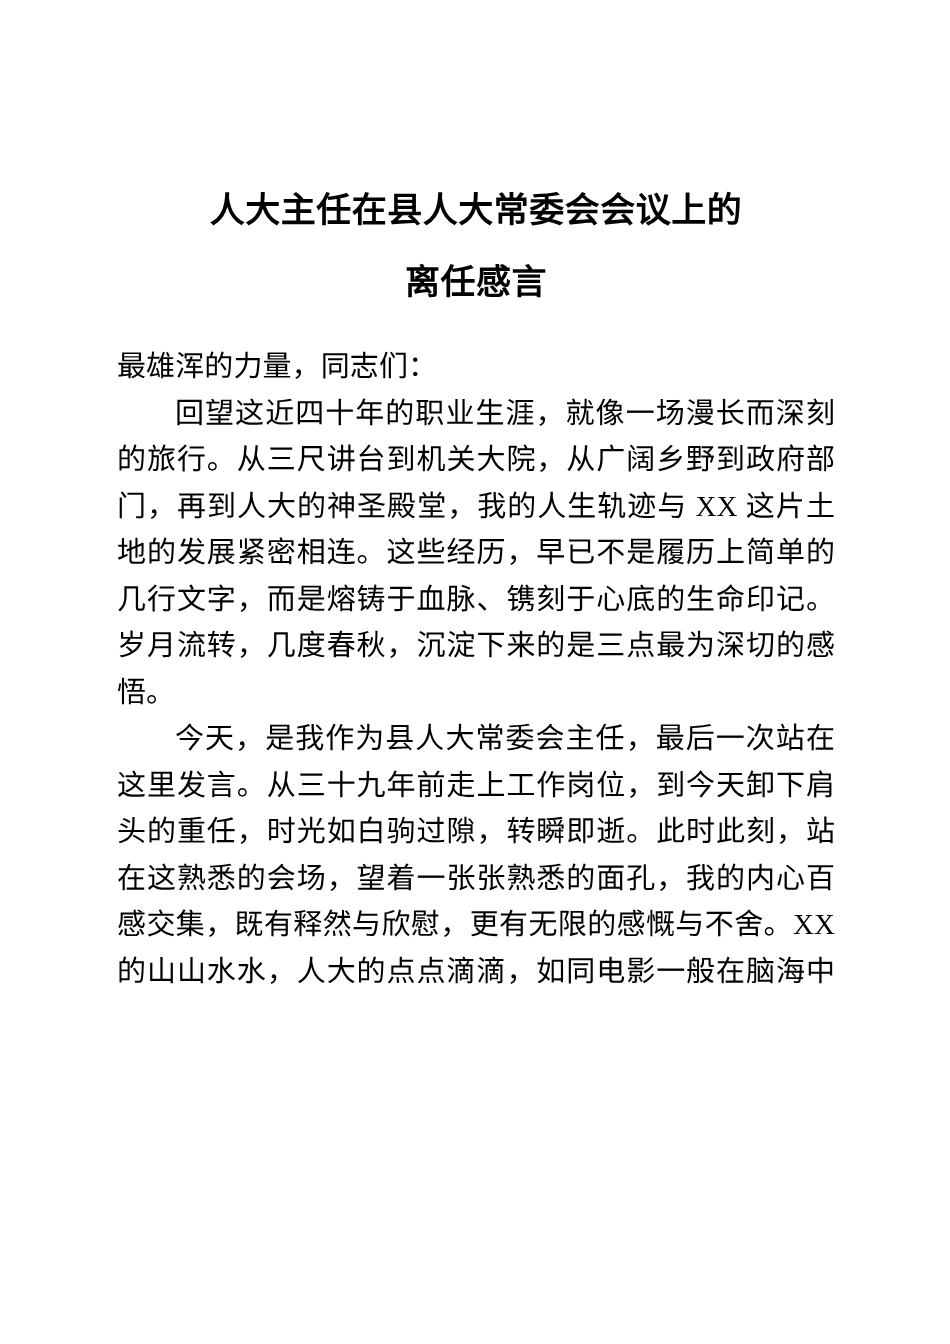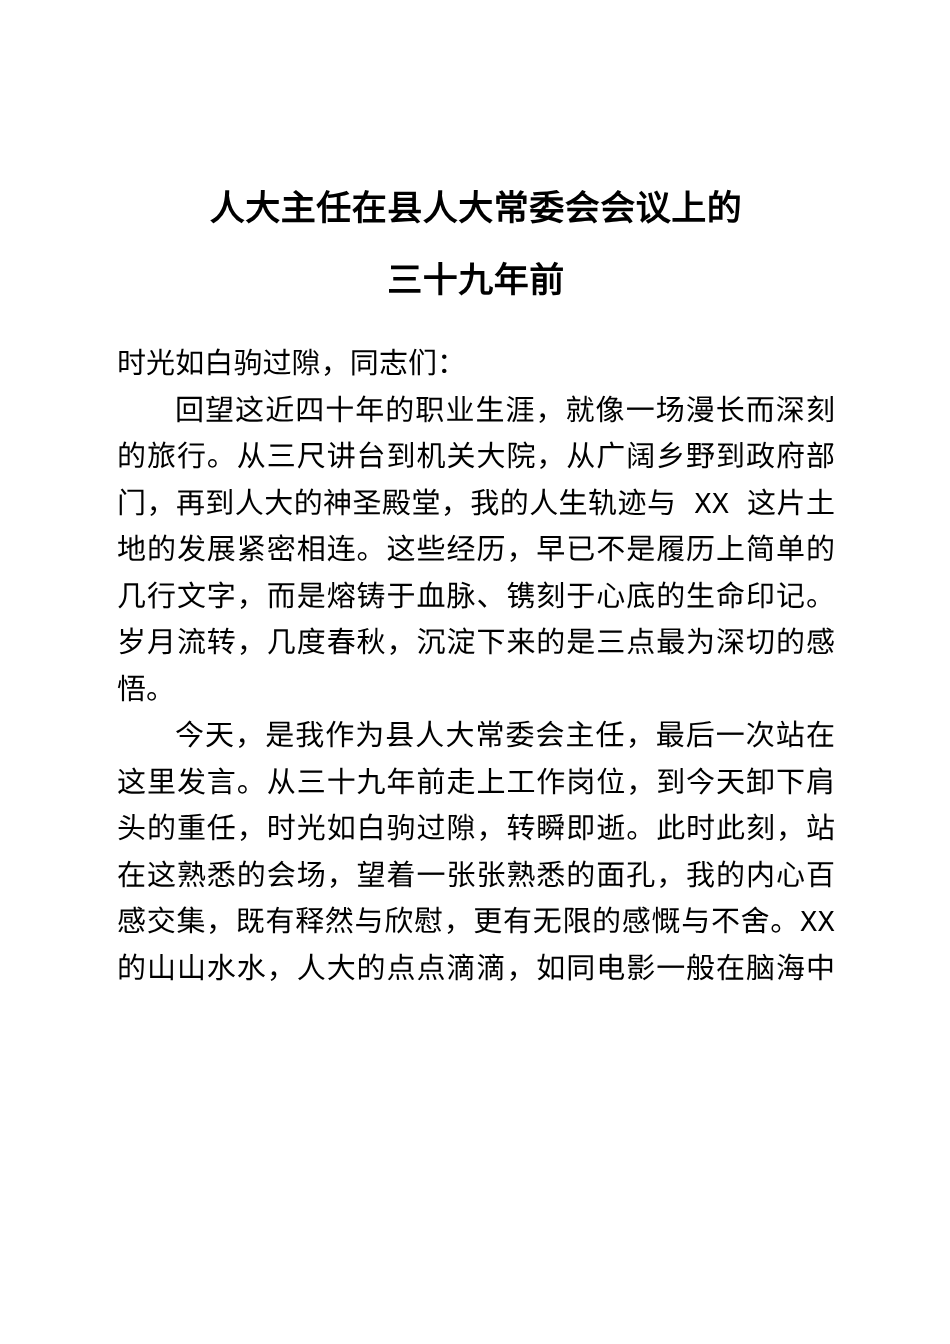--- a/index.html
+++ b/index.html
@@ -8,21 +8,21 @@
     padding: 0;
     background: #ffffff;
   }
   .page {
     position: relative;
     width: 950px;
     height: 984px;
     background: #ffffff;
     box-sizing: border-box;
     overflow: hidden;
-    font-family: Liberation Mono, monospace;
+    font-family: Liberation Serif, serif;
     color: #000000;
     padding-left: 44px;
   }
   .doc-body {
     position: absolute;
     left: 117px;
     top: 175px;
     width: 718px;
   }
   .doc-title {
@@ -64,24 +64,24 @@
   }
 </style>
 </head>
 <body>
 
 <div class="page">
   <div class="doc-body">
 
     <h1 class="doc-title">
       <span class="title-line">人大主任在县人大常委会会议上的</span>
-      <span class="title-line">三十九年前</span>
+      <span class="title-line">离任感言</span>
     </h1>
 
-    <p class="para salutation">时光如白驹过隙，同志们：</p>
+    <p class="para salutation">最雄浑的力量，同志们：</p>
 
     <p class="para indent"><span>回望这近四十年的职业生涯，就像一场漫长而深刻的旅行。从三尺讲台到机关大院，从广阔乡野到政府部门，再到人大的神圣殿堂，我的人生轨迹与 XX 这片土地的发展紧密相连。这些经历，早已不是履历上简单的几行文字，而是熔铸于血脉、镌刻于心底的生命印记。岁月流转，几度春秋，沉淀下来的是三点最为深切的感悟。</span></p>
 
     <p class="para indent"><span>今天，是我作为县人大常委会主任，最后一次站在这里发言。从三十九年前走上工作岗位，到今天卸下肩头的重任，时光如白驹过隙，转瞬即逝。此时此刻，站在这熟悉的会场，望着一张张熟悉的面孔，我的内心百感交集，既有释然与欣慰，更有无限的感慨与不舍。XX 的山山水水，人大的点点滴滴，如同电影一般在脑海中回放，万语千言，涌上心头。</span></p>
 
 
     <div class="spacer-bottom"></div>
   </div>
 </div>
 

